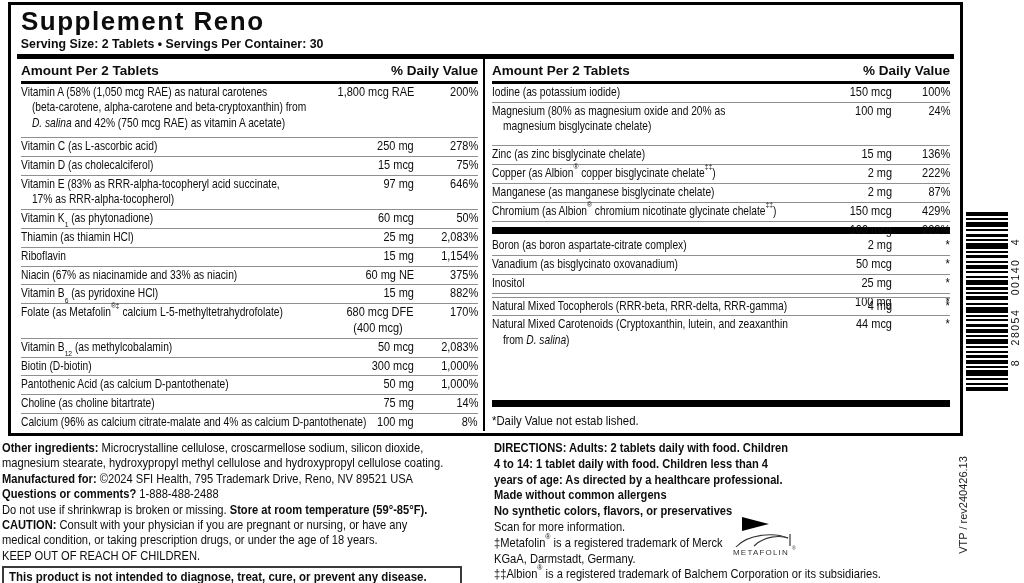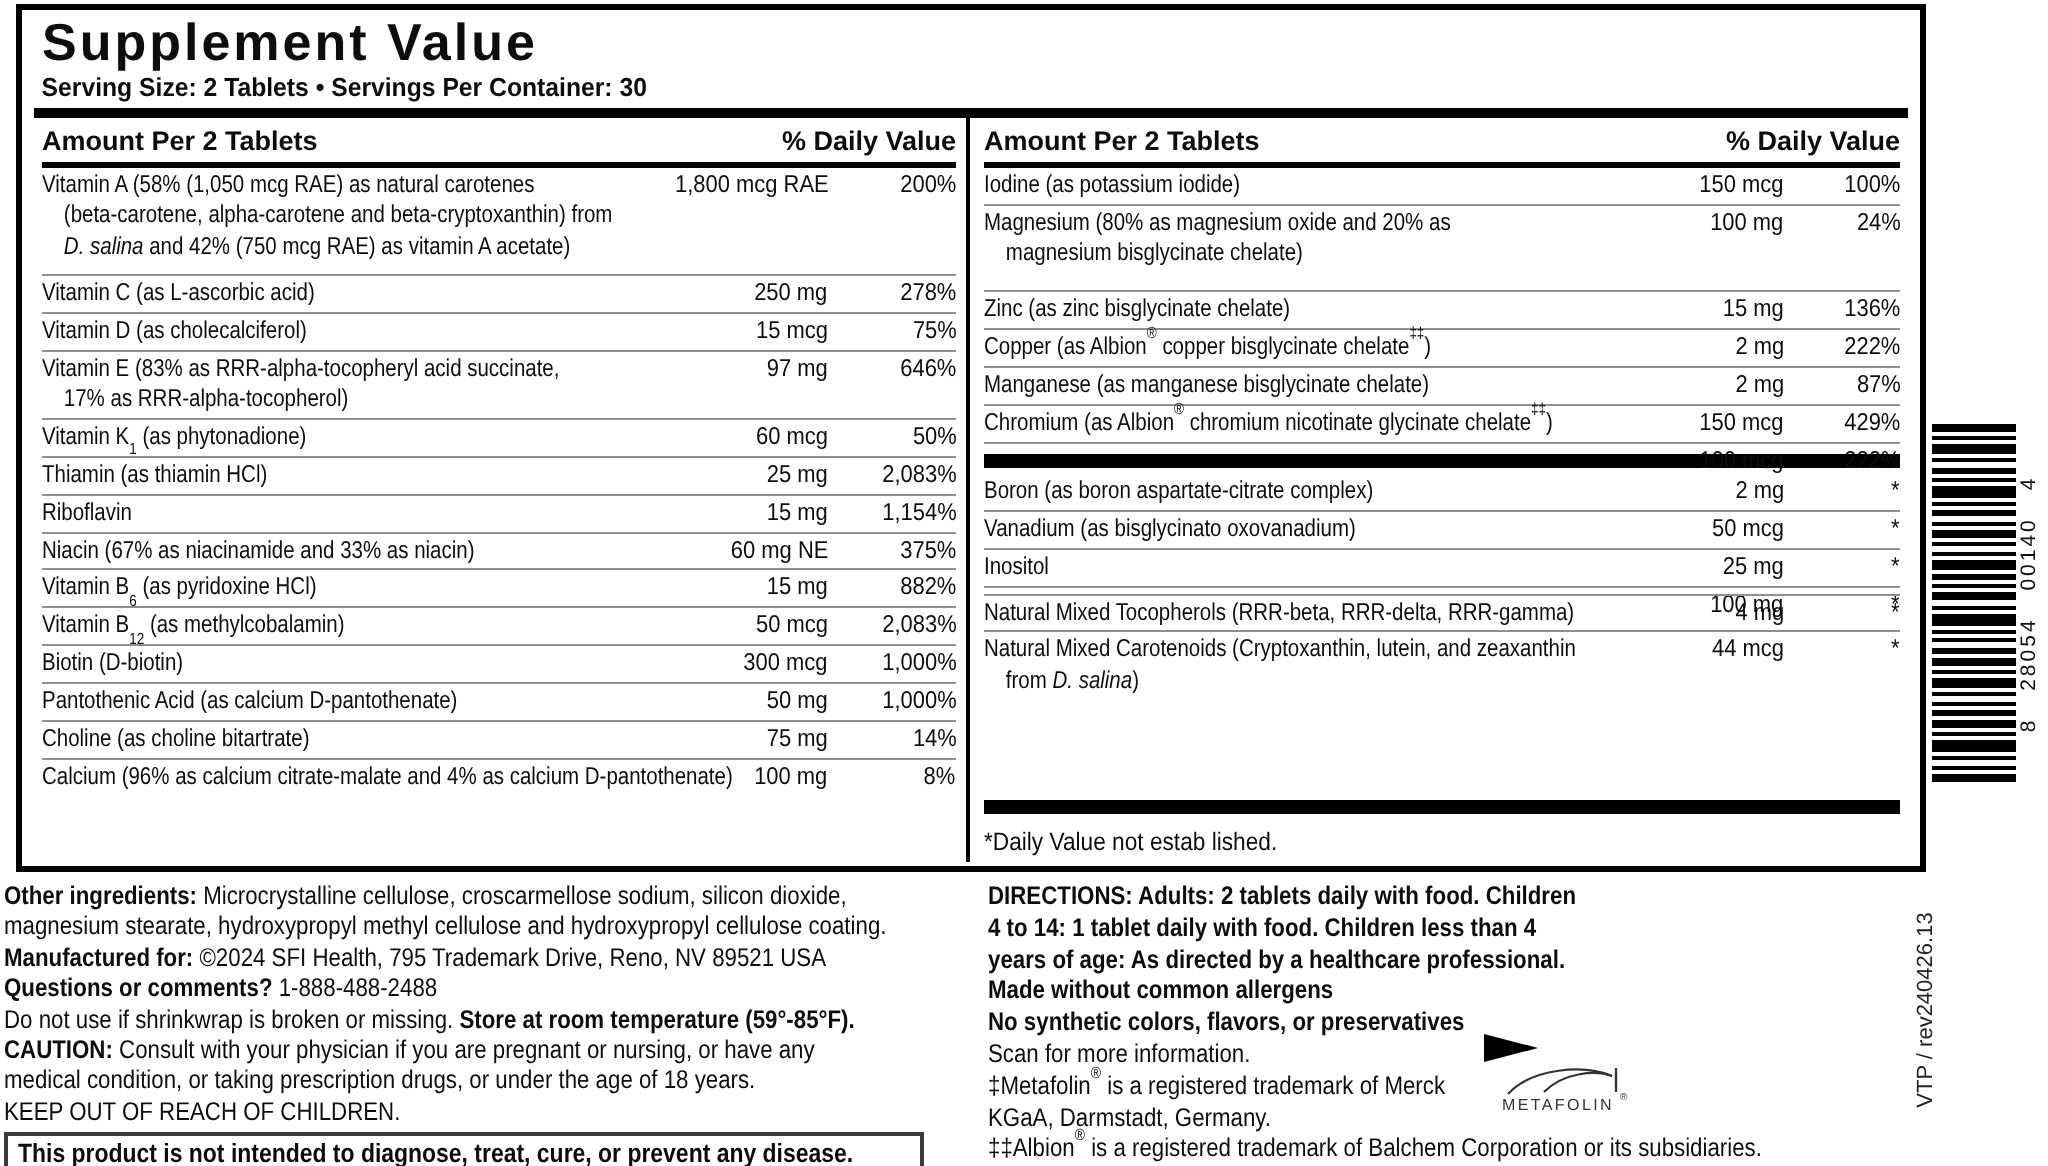--- a/index.html
+++ b/index.html
@@ -70,40 +70,40 @@
   .disclaimer{
     margin-top:3px;border:2px solid #3a3a3a;width:460px;box-sizing:border-box;
     padding:1px 5px 2px;
   }
   .disclaimer .f-line{font-weight:bold;font-size:13.2px;}
   .scan-arrow{
     position:absolute;left:248px;top:77px;width:0;height:0;
     border-top:7px solid transparent;border-bottom:7px solid transparent;
     border-left:27px solid #000;
   }
-  .metafolin-logo{position:absolute;left:254px;top:90px;}
+  .metafolin-logo{position:absolute;left:236px;top:90px;}
 
   
   .barcode{position:absolute;left:966px;top:212px;width:42px;}
   .barcode .bar{background:#000;width:100%;}
   .barcode-digits{
     position:absolute;left:912px;top:296px;width:205px;text-align:center;
     transform:rotate(-90deg);font-size:10.5px;letter-spacing:1.5px;word-spacing:9px;
     color:#111;
   }
   .side-text{
     position:absolute;left:892px;top:499px;width:142px;text-align:center;
     transform:rotate(-90deg);font-size:11px;color:#222;white-space:nowrap;
   }
 </style>
 </head>
 <body>
 
 <div class="label-box">
-  <div class="panel-title">Supplement Value</div>
+  <div class="panel-title">Supplement Reno</div>
   <div class="serving-line">Serving Size: 2 Tablets • Servings Per Container: 30</div>
   <div class="thick-bar"></div>
   <div class="cols">
     <div class="col left">
       <div class="col-head">
         <span>Amount Per 2 Tablets</span>
         <span>% Daily Value</span>
       </div>
       <div class="rows" id="left-rows">
           <div class="row" style="padding-bottom: 5.5px;">
@@ -182,20 +182,30 @@
             <div class="dv">375%</div>
           </div>
           <div class="row">
             <div>
               <div class="nline">Vitamin B<sub>6</sub> (as pyridoxine HCl)</div>
             </div>
             <div class="amt">
               <div>15 mg</div>
             </div>
             <div class="dv">882%</div>
+          </div>
+          <div class="row" style="min-height: 30.8px;">
+            <div>
+              <div class="nline">Folate (as Metafolin<sup>®‡</sup> calcium L-5-methyltetrahydrofolate)</div>
+            </div>
+            <div class="amt">
+              <div>680 mcg DFE</div>
+              <div class="amt2">(400 mcg)</div>
+            </div>
+            <div class="dv">170%</div>
           </div>
           <div class="row">
             <div>
               <div class="nline">Vitamin B<sub>12</sub> (as methylcobalamin)</div>
             </div>
             <div class="amt">
               <div>50 mcg</div>
             </div>
             <div class="dv">2,083%</div>
           </div>

